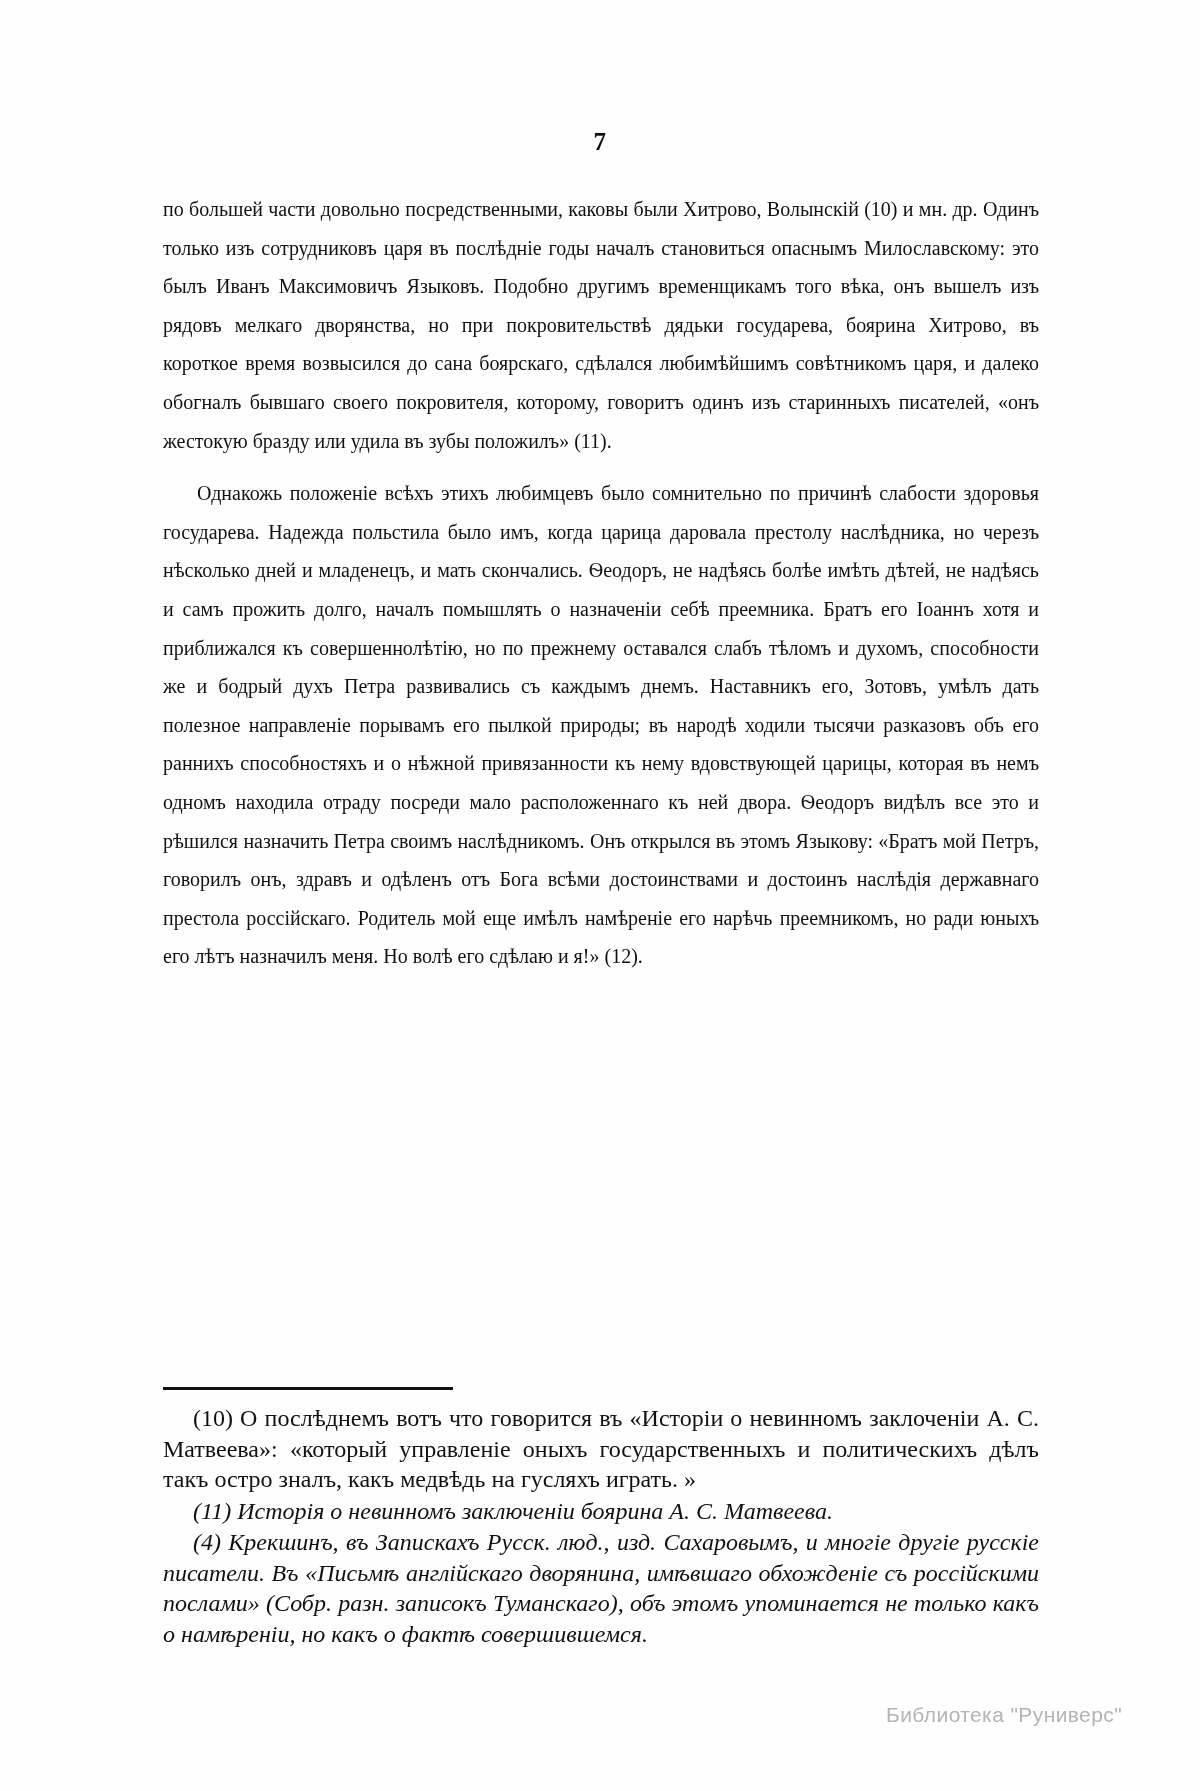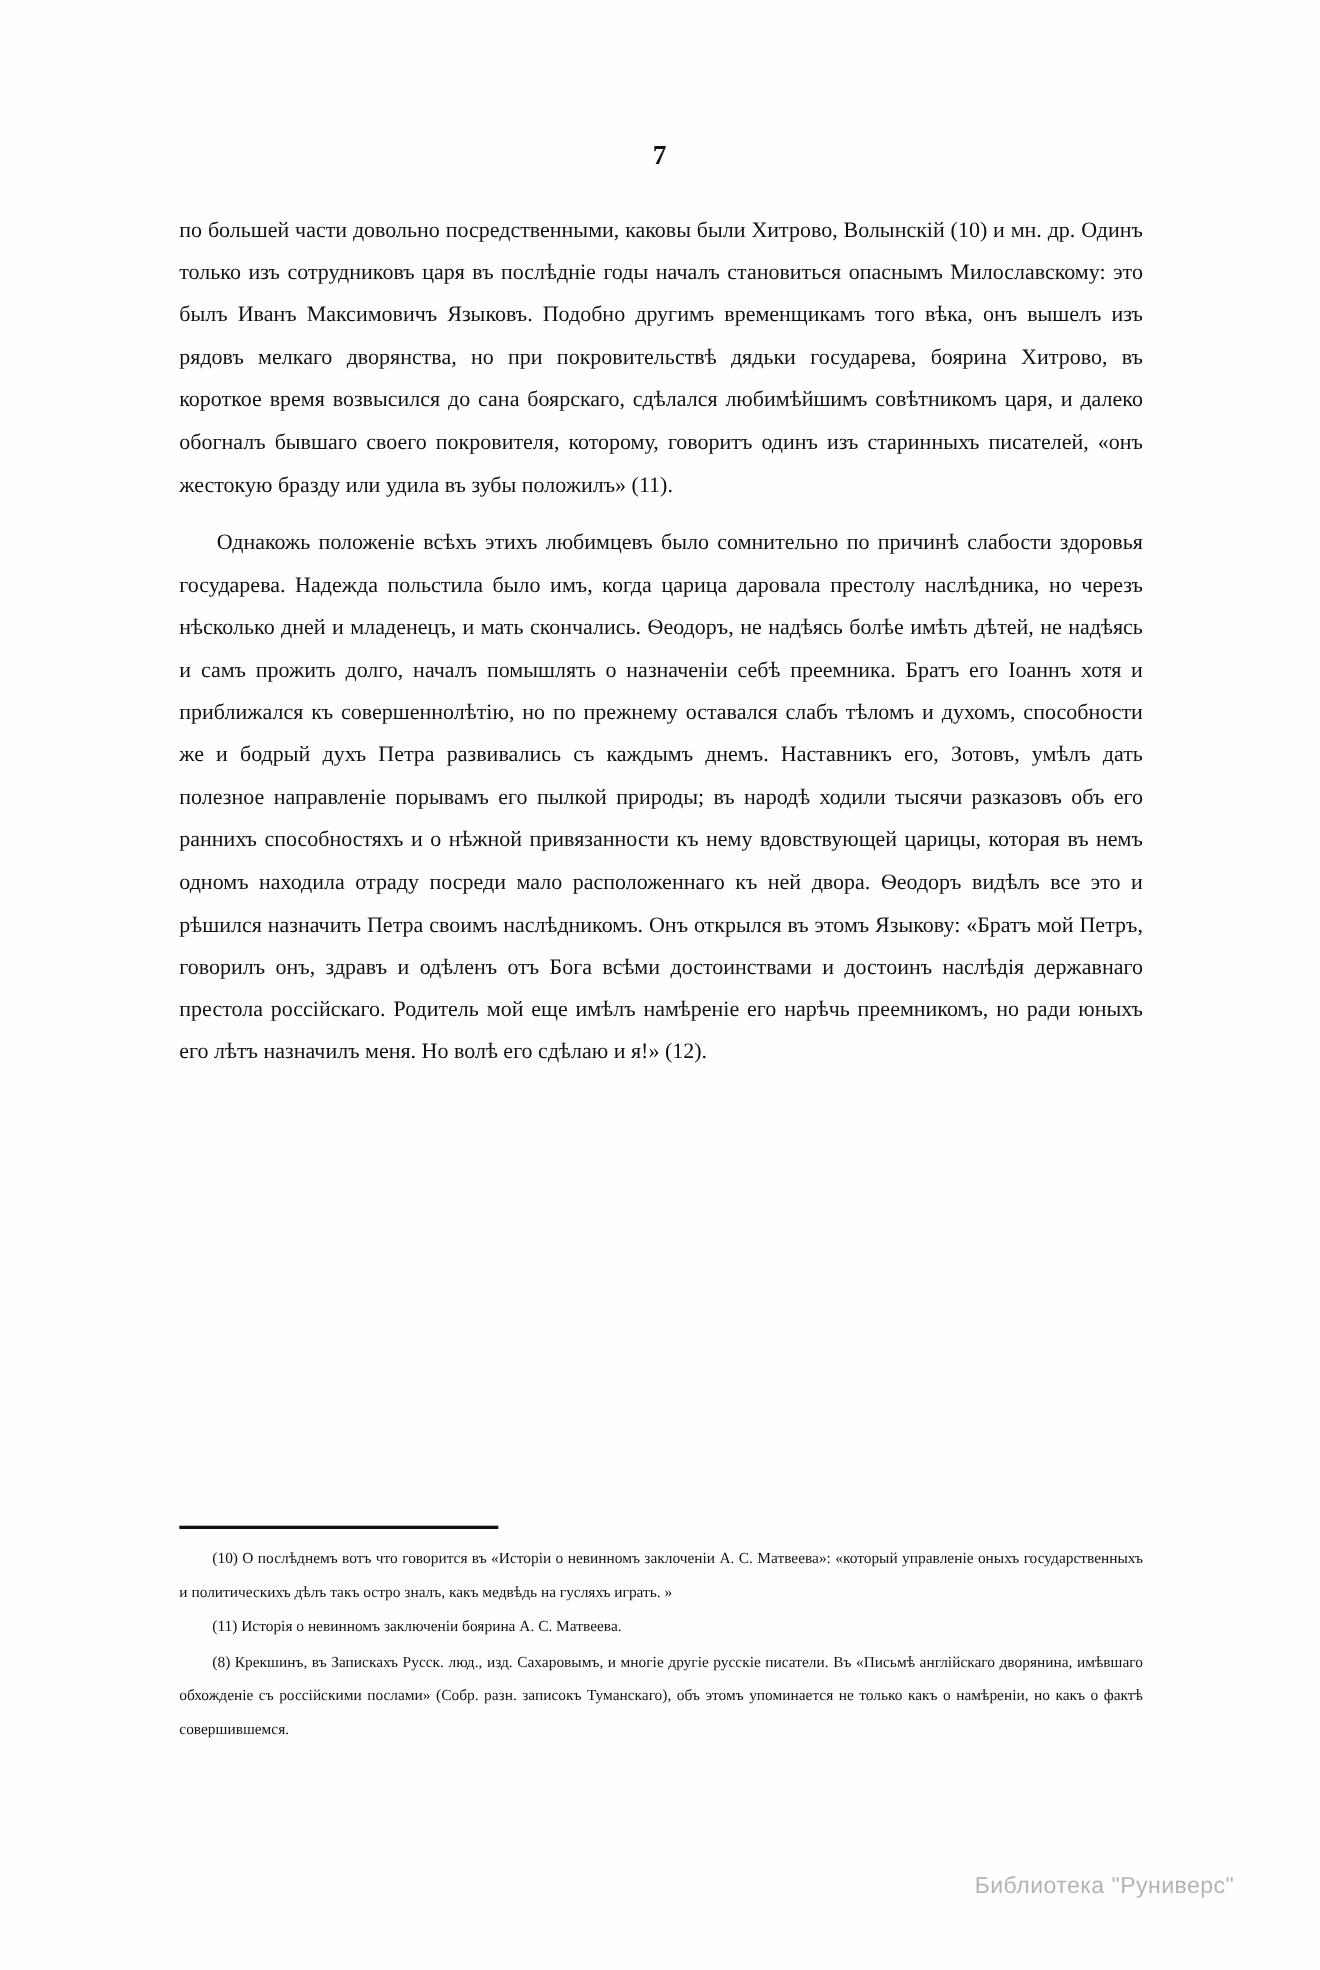--- a/index.html
+++ b/index.html
@@ -62,30 +62,31 @@
     height: 3px;
     background: #111111;
   }
   .notes {
     position: absolute;
     left: 163px;
     top: 1403px;
     width: 876px;
   }
   .note {
-    font-size: 14px;
+    font-size: 24px;
     line-height: 30.5px;
     text-align: justify;
     margin: 0;
   }
   .note.indent {
     text-indent: 30px;
   }
   .note + .note {
     margin-top: 1px;
+    font-style: italic;
   }
   .watermark {
     position: absolute;
     right: 78px;
     bottom: 64px;
     font-size: 21px;
     color: #b4b4b4;
     font-family: "Liberation Sans", sans-serif;
     letter-spacing: 0.4px;
   }
@@ -100,18 +101,18 @@
   <div class="body-block">
     <p class="para">по большей части довольно посредственными, каковы были Хитрово, Волынскій (10) и мн. др. Одинъ только изъ сотрудниковъ царя въ послѣдніе годы началъ становиться опаснымъ Милославскому: это былъ Иванъ Максимовичъ Языковъ. Подобно другимъ временщикамъ того вѣка, онъ вышелъ изъ рядовъ мелкаго дворянства, но при покровительствѣ дядьки государева, боярина Хитрово, въ короткое время возвысился до сана боярскаго, сдѣлался любимѣйшимъ совѣтникомъ царя, и далеко обогналъ бывшаго своего покровителя, которому, говоритъ одинъ изъ старинныхъ писателей, «онъ жестокую бразду или удила въ зубы положилъ» (11).</p>
     <p class="para indent">Однакожь положеніе всѣхъ этихъ любимцевъ было сомнительно по причинѣ слабости здоровья государева. Надежда польстила было имъ, когда царица даровала престолу наслѣдника, но черезъ нѣсколько дней и младенецъ, и мать скончались. Ѳеодоръ, не надѣясь болѣе имѣть дѣтей, не надѣясь и самъ прожить долго, началъ помышлять о назначеніи себѣ преемника. Братъ его Іоаннъ хотя и приближался къ совершеннолѣтію, но по прежнему оставался слабъ тѣломъ и духомъ, способности же и бодрый духъ Петра развивались съ каждымъ днемъ. Наставникъ его, Зотовъ, умѣлъ дать полезное направленіе порывамъ его пылкой природы; въ народѣ ходили тысячи разказовъ объ его раннихъ способностяхъ и о нѣжной привязанности къ нему вдовствующей царицы, которая въ немъ одномъ находила отраду посреди мало расположеннаго къ ней двора. Ѳеодоръ видѣлъ все это и рѣшился назначить Петра своимъ наслѣдникомъ. Онъ открылся въ этомъ Языкову: «Братъ мой Петръ, говорилъ онъ, здравъ и одѣленъ отъ Бога всѣми достоинствами и достоинъ наслѣдія державнаго престола россійскаго. Родитель мой еще имѣлъ намѣреніе его нарѣчь преемникомъ, но ради юныхъ его лѣтъ назначилъ меня. Но волѣ его сдѣлаю и я!» (12).</p>
   </div>
 
   <div class="rule"></div>
 
   <div class="notes">
     <p class="note indent">(10) О послѣднемъ вотъ что говорится въ «Исторіи о невинномъ заклоченіи А. С. Матвеева»: «который управленіе оныхъ государственныхъ и политическихъ дѣлъ такъ остро зналъ, какъ медвѣдь на гусляхъ играть. »</p>
     <p class="note indent">(11) Исторія о невинномъ заключеніи боярина А. С. Матвеева.</p>
-    <p class="note indent">(8) Крекшинъ, въ Запискахъ Русск. люд., изд. Сахаровымъ, и многіе другіе русскіе писатели. Въ «Письмѣ англійскаго дворянина, имѣвшаго обхожденіе съ россійскими послами» (Собр. разн. записокъ Туманскаго), объ этомъ упоминается не только какъ о намѣреніи, но какъ о фактѣ совершившемся.</p>
+    <p class="note indent">(4) Крекшинъ, въ Запискахъ Русск. люд., изд. Сахаровымъ, и многіе другіе русскіе писатели. Въ «Письмѣ англійскаго дворянина, имѣвшаго обхожденіе съ россійскими послами» (Собр. разн. записокъ Туманскаго), объ этомъ упоминается не только какъ о намѣреніи, но какъ о фактѣ совершившемся.</p>
   </div>
 
   <div class="watermark">Библиотека "Руниверс"</div>
 
 </div>
 
 </body></html>

